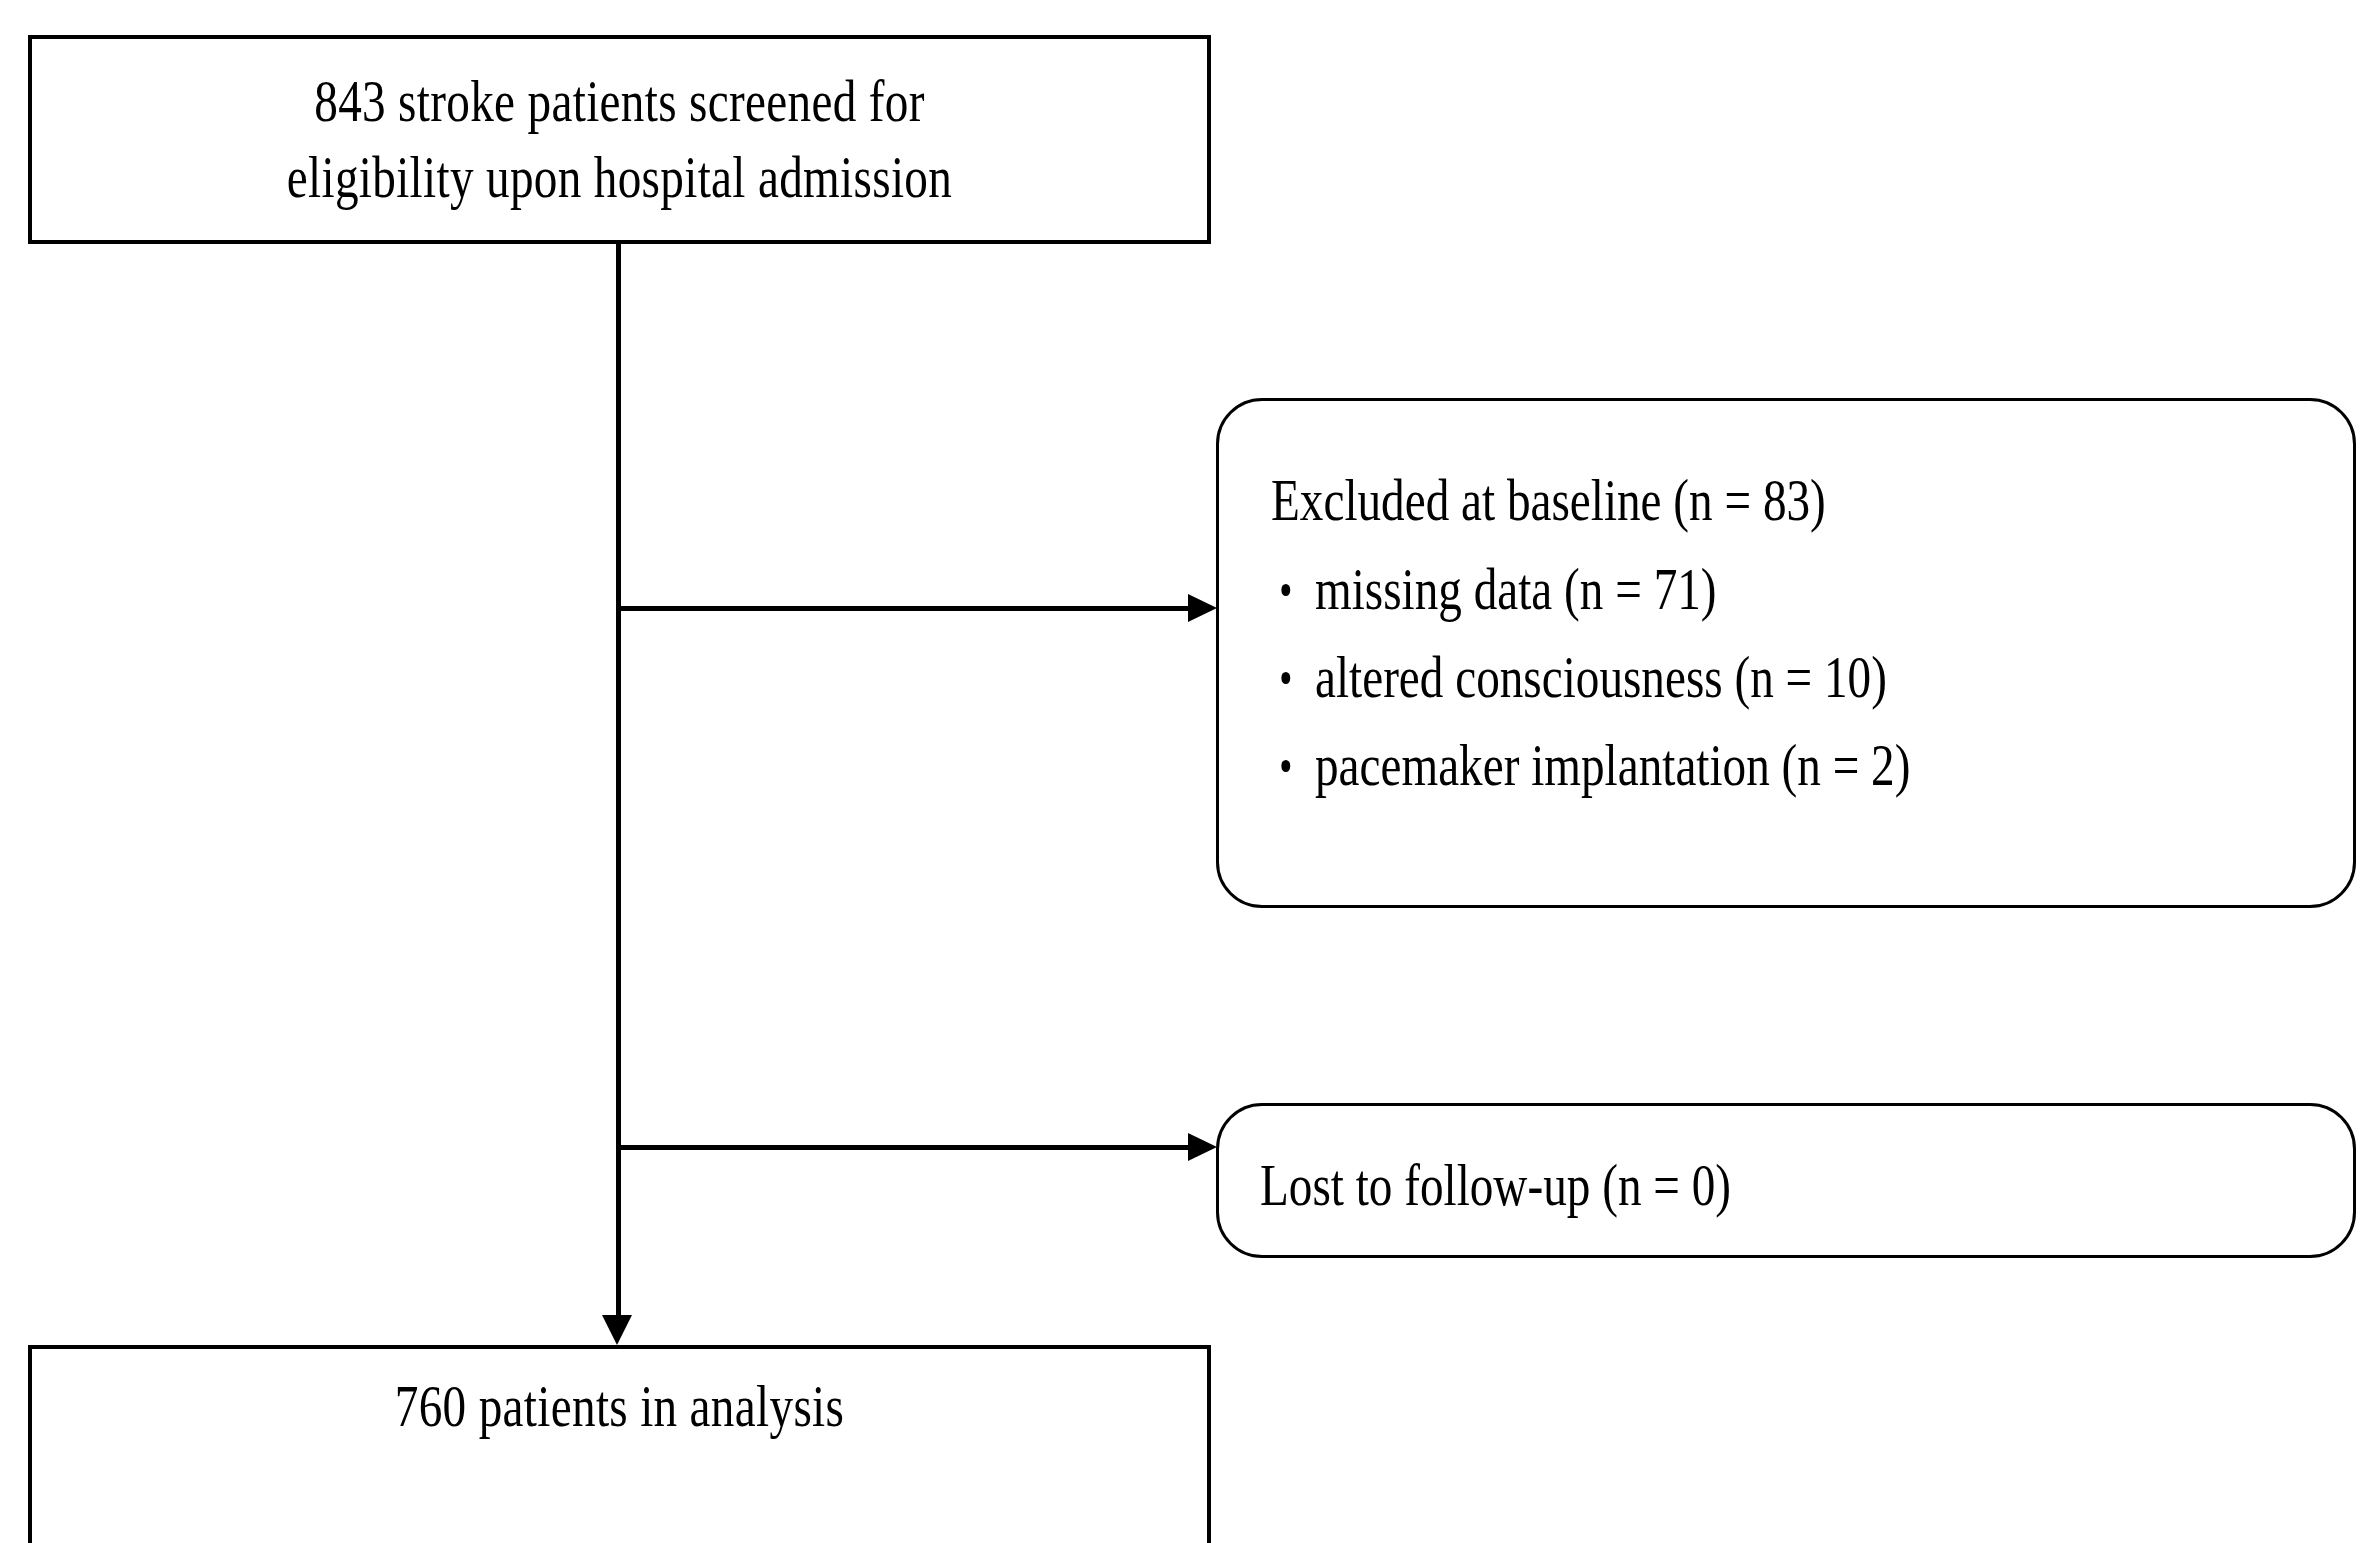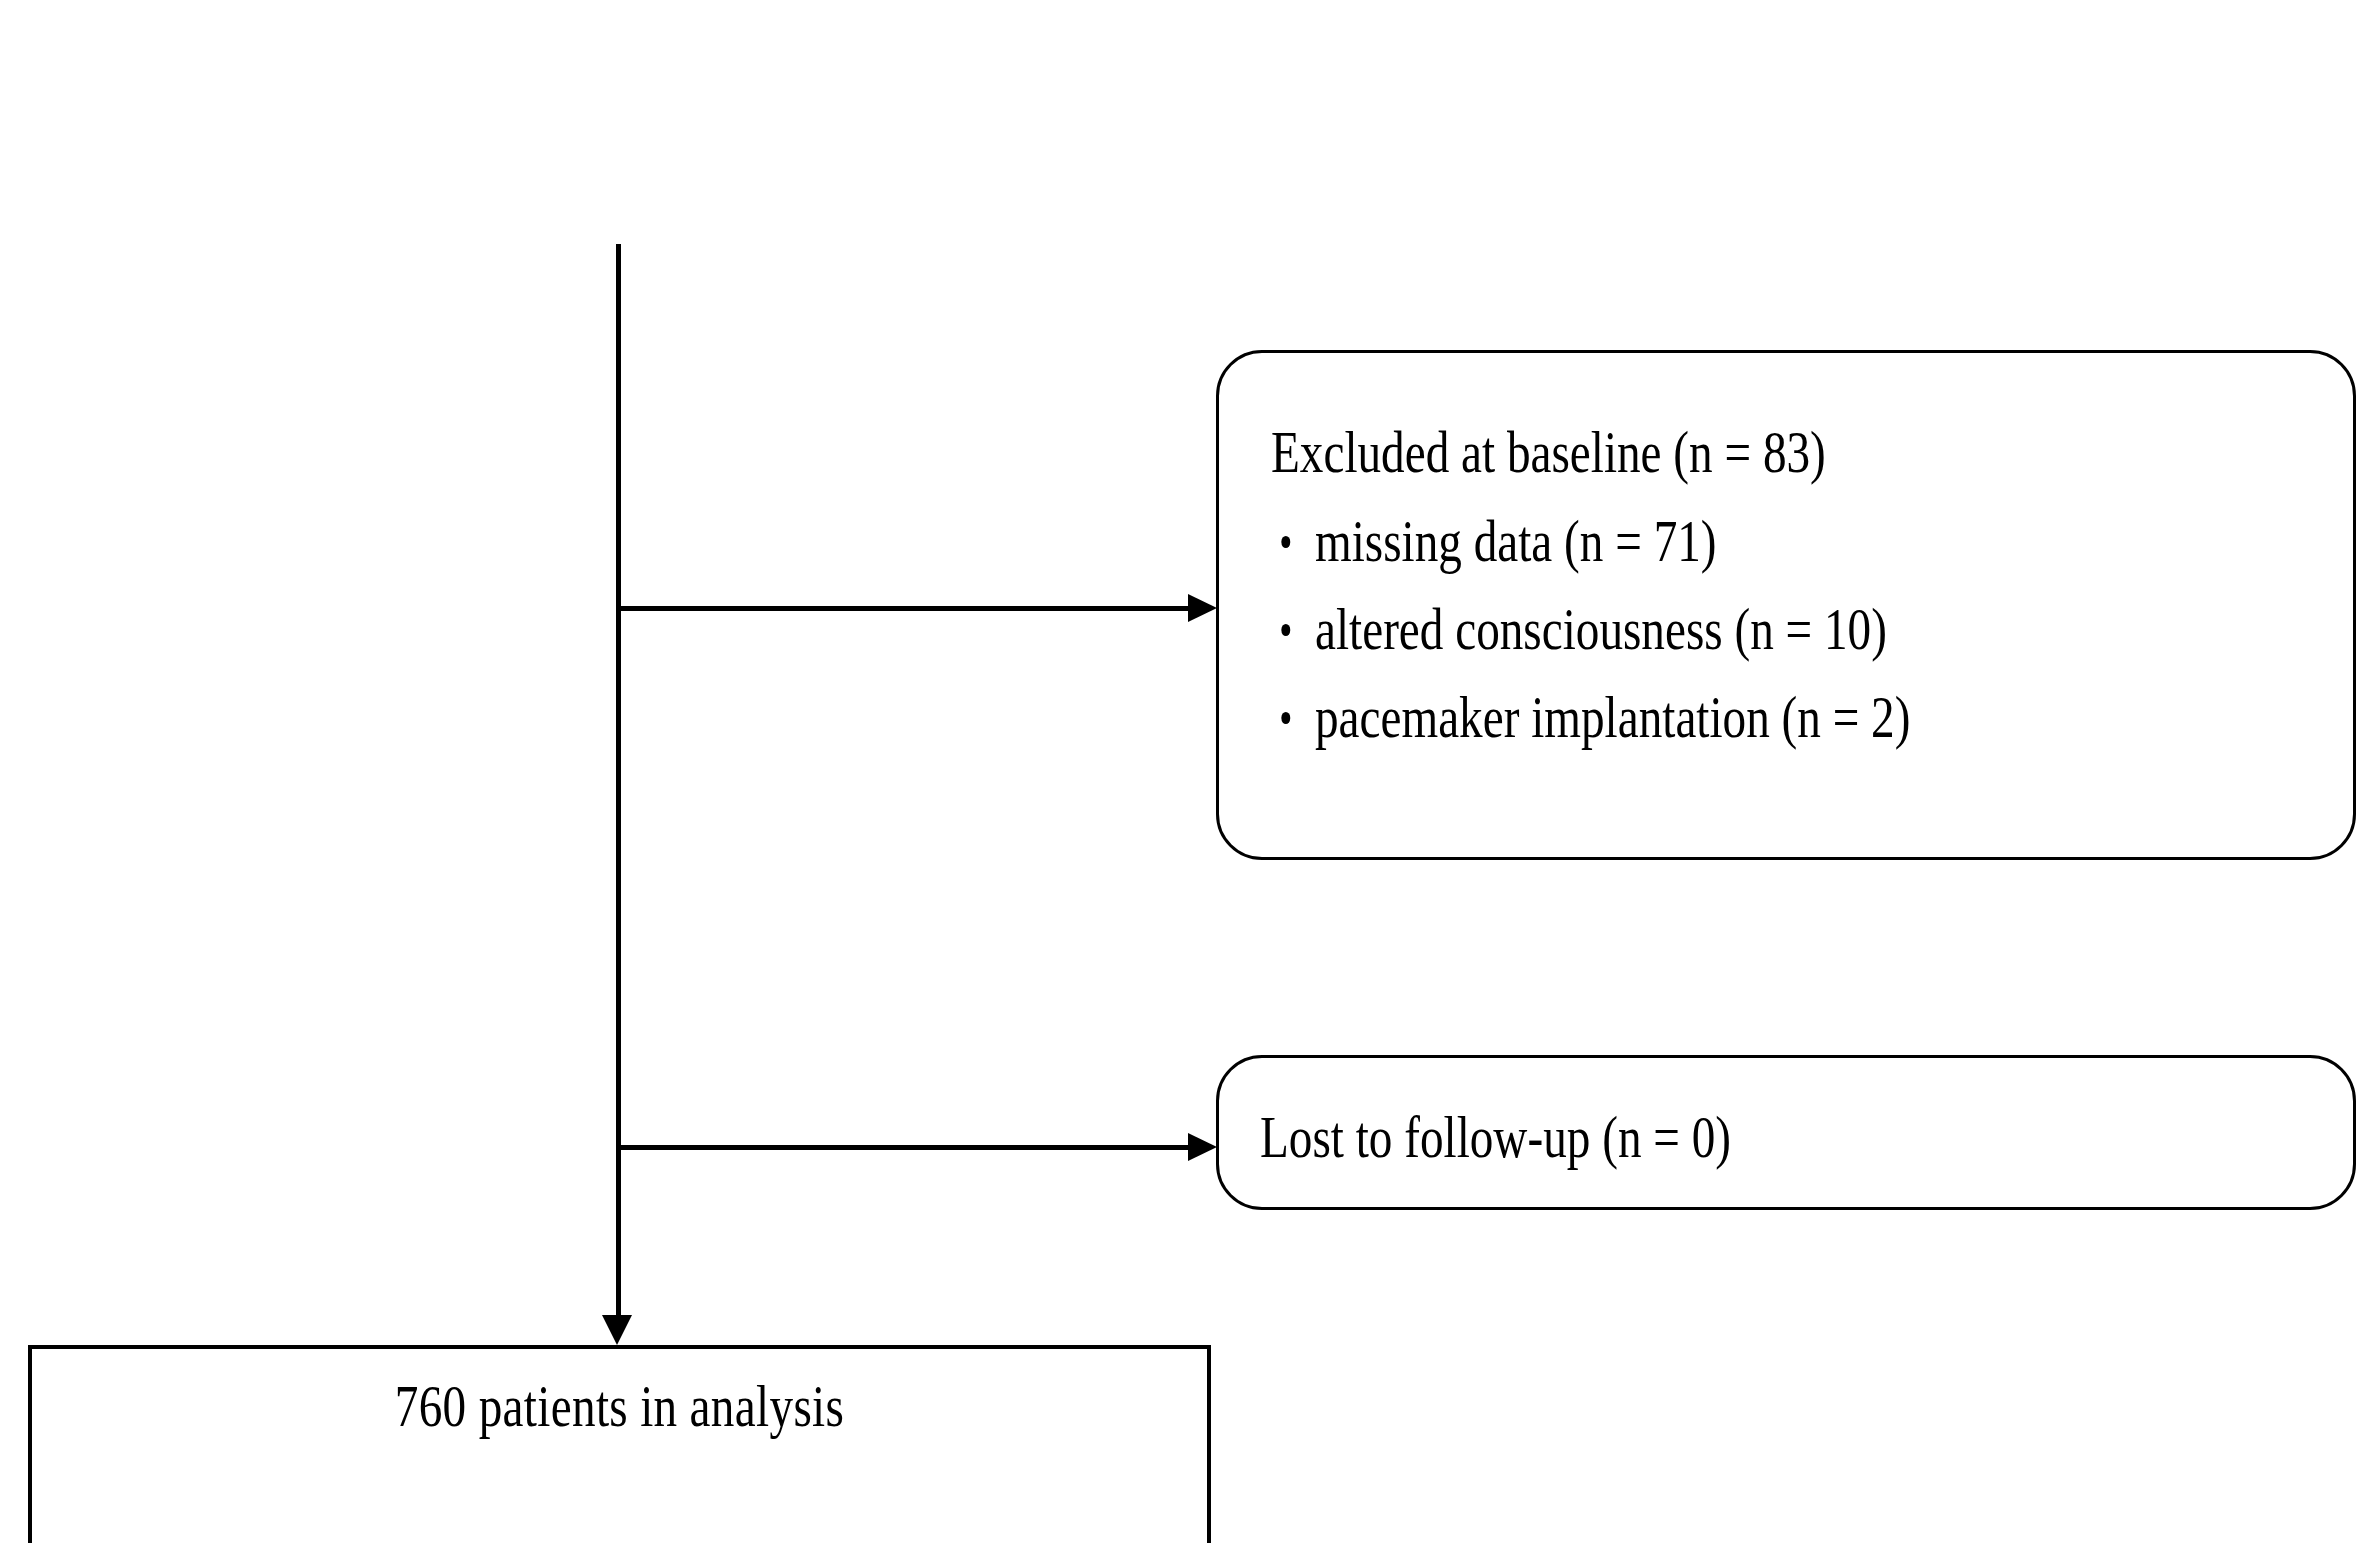--- a/index.html
+++ b/index.html
@@ -19,21 +19,21 @@
   }
 
   
   .node {
     position: absolute;
     box-sizing: border-box;
     background: #ffffff;
     border: 4.5px solid #000000;
   }
   .node.sharp  { border-radius: 0; }
-  .node.round  { border-radius: 46px; border-width: 3.6px; }
+  .node.round  { border-radius: 46px; border-width: 3.6px; margin-top: 48px; }
 
   
   .node-text {
     position: absolute;
     left: 0;
     right: 0;
     font-size: 59px;
     line-height: 1.28;
     letter-spacing: 0.4px;
     white-space: pre-line;
@@ -126,20 +126,24 @@
     border-top: 14.3px solid transparent;
     border-bottom: 14.3px solid transparent;
     border-left: 29px solid #000000;
   }
 </style>
 </head>
 <body>
 
 <div id="canvas">
 
+  <div class="node sharp" id="box-screened" style="left:28px; top:35px; width:1183px; height:209px;">
+    <div class="node-text center">843 stroke patients screened for
+eligibility upon hospital admission</div>
+  </div>
 
   <div class="line v" id="trunk-line" style="left:616px; top:244px; height:1073px;"></div>
   <div class="arrowhead down" id="trunk-arrow" style="left:602px; top:1315px;"></div>
 
   <div class="line h" id="branch1-line" style="left:616px; top:606px; width:572px;"></div>
   <div class="arrowhead right" id="branch1-arrow" style="left:1188px; top:594px;"></div>
 
   <div class="node round" id="box-excluded" style="left:1216px; top:350px; width:1140px; height:510px;">
     <div class="excl-body">
       <div class="excl-heading">Excluded at baseline (n = 83)</div>

